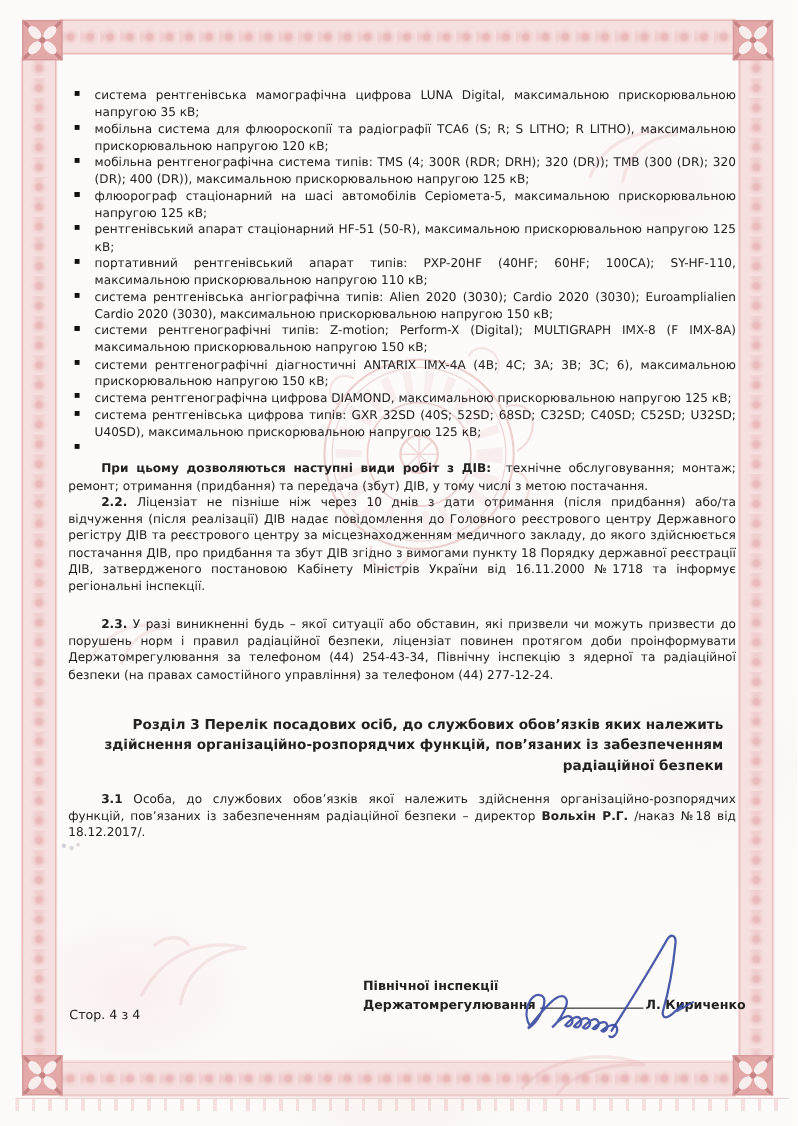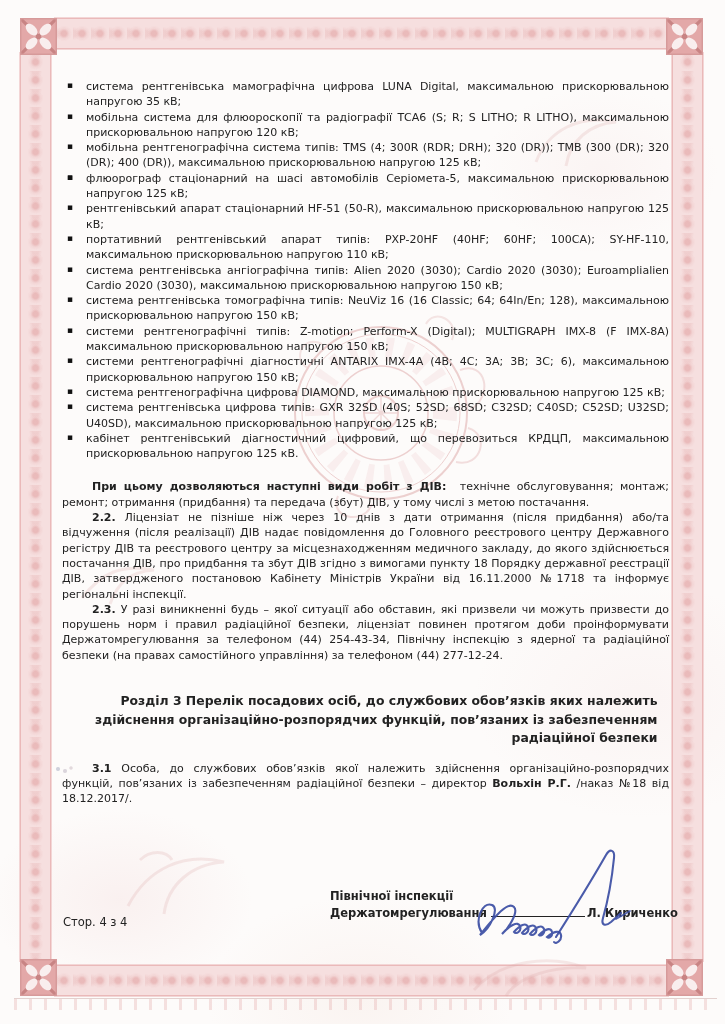--- a/index.html
+++ b/index.html
@@ -67,21 +67,21 @@
   .content{
     position:absolute;left:62px;top:79px;width:607px;
     font-size:11px;line-height:15.3px;text-align:justify;
   }
   ul.equip{list-style:none;margin:0;padding:0;}
   ul.equip li{position:relative;padding-left:24px;}
   ul.equip .blt{position:absolute;left:5px;top:-1px;font-size:9px;color:#111;}
   .para{margin:0;text-indent:30px;}
   .p-allowed{margin-top:18px;}
   .p-22{}
-  .p-23{margin-top:0;}
+  .p-23{margin-top:19px;}
   .b{font-weight:bold;}
   h3.sec{
     margin:29px auto 0;max-width:584px;
     font-size:12.4px;line-height:18.6px;text-align:right;font-weight:bold;
   }
   .p-31{margin-top:13px;}
 
   
   .page-num{position:absolute;left:63px;top:915px;font-size:11.5px;}
   .sign-block{position:absolute;left:330px;top:888px;font-size:11.5px;line-height:17px;font-weight:bold;}
@@ -204,26 +204,26 @@
 
     <ul class="equip">
       <li><span class="blt">▪</span><span>система рентгенівська мамографічна цифрова LUNA Digital, максимальною прискорювальною напругою 35 кВ;</span></li>
       <li><span class="blt">▪</span><span>мобільна система для флюороскопії та радіографії ТСА6 (S; R; S LITHO; R LITHO), максимальною прискорювальною напругою 120 кВ;</span></li>
       <li><span class="blt">▪</span><span>мобільна рентгенографічна система типів: TMS (4; 300R (RDR; DRH); 320 (DR)); ТМВ (300 (DR); 320 (DR); 400 (DR)), максимальною прискорювальною напругою 125 кВ;</span></li>
       <li><span class="blt">▪</span></li>
       <li><span class="blt">▪</span><span>флюорограф стаціонарний на шасі автомобілів Серіомета-5, максимальною прискорювальною напругою 125 кВ;</span></li>
       <li><span class="blt">▪</span><span>рентгенівський апарат стаціонарний HF-51 (50-R), максимальною прискорювальною напругою 125 кВ;</span></li>
       <li><span class="blt">▪</span><span>портативний рентгенівський апарат типів: PXP-20HF (40HF; 60HF; 100CA); SY-HF-110, максимальною прискорювальною напругою 110 кВ;</span></li>
       <li><span class="blt">▪</span><span>система рентгенівська ангіографічна типів: Alien 2020 (3030); Cardio 2020 (3030); Euroamplialien Cardio 2020 (3030), максимальною прискорювальною напругою 150 кВ;</span></li>
-      <li><span class="blt">▪</span><span>система рентгенівська томографічна типів: NeuViz 16 (16 Classic; 64; 64In/En; 128), максимальною прискорювальною напругою 150 кВ;</span></li>
+      <li><span class="blt">▪</span></li>
       <li><span class="blt">▪</span><span>системи рентгенографічні типів: Z-motion; Perform-X (Digital); MULTIGRAPH IMX-8 (F IMX-8A) максимальною прискорювальною напругою 150 кВ;</span></li>
       <li><span class="blt">▪</span><span>системи рентгенографічні діагностичні ANTARIX IMX-4A (4B; 4C; 3A; 3B; 3C; 6), максимальною прискорювальною напругою 150 кВ;</span></li>
       <li><span class="blt">▪</span><span>система рентгенографічна цифрова DIAMOND, максимальною прискорювальною напругою 125 кВ;</span></li>
       <li><span class="blt">▪</span><span>система рентгенівська цифрова типів: GXR 32SD (40S; 52SD; 68SD; C32SD; C40SD; C52SD; U32SD; U40SD), максимальною прискорювальною напругою 125 кВ;</span></li>
-      <li><span class="blt">▪</span><span>кабінет рентгенівський діагностичний цифровий, що перевозиться КРДЦП, максимальною прискорювальною напругою 125 кВ.</span></li>
+      <li><span class="blt">▪</span></li>
     </ul>
 
     <p class="para p-allowed"><span class="b">При цьому дозволяються наступні види робіт з ДІВ:</span>&nbsp; <span>технічне обслуговування; монтаж; ремонт; отримання (придбання) та передача (збут) ДІВ, у тому числі з метою постачання.</span></p>
 
     <p class="para p-22"><span class="b">2.2.</span> <span>Ліцензіат не пізніше ніж через 10 днів з дати отримання (після придбання) або/та відчуження (після реалізації) ДІВ надає повідомлення до Головного реєстрового центру Державного регістру ДІВ та реєстрового центру за місцезнаходженням медичного закладу, до якого здійснюється постачання ДІВ, про придбання та збут ДІВ згідно з вимогами пункту 18 Порядку державної реєстрації ДІВ, затвердженого постановою Кабінету Міністрів України від 16.11.2000 №1718 та інформує регіональні інспекції.</span></p>
 
     <p class="para p-23"><span class="b">2.3.</span> <span>У разі виникненні будь – якої ситуації або обставин, які призвели чи можуть призвести до порушень норм і правил радіаційної безпеки, ліцензіат повинен протягом доби проінформувати Держатомрегулювання за телефоном (44) 254-43-34, Північну інспекцію з ядерної та радіаційної безпеки (на правах самостійного управління) за телефоном (44) 277-12-24.</span></p>
 
     <h3 class="sec">Розділ 3 Перелік посадових осіб, до службових обов’язків яких належить здійснення організаційно-розпорядчих функцій, пов’язаних із забезпеченням радіаційної безпеки</h3>
 

